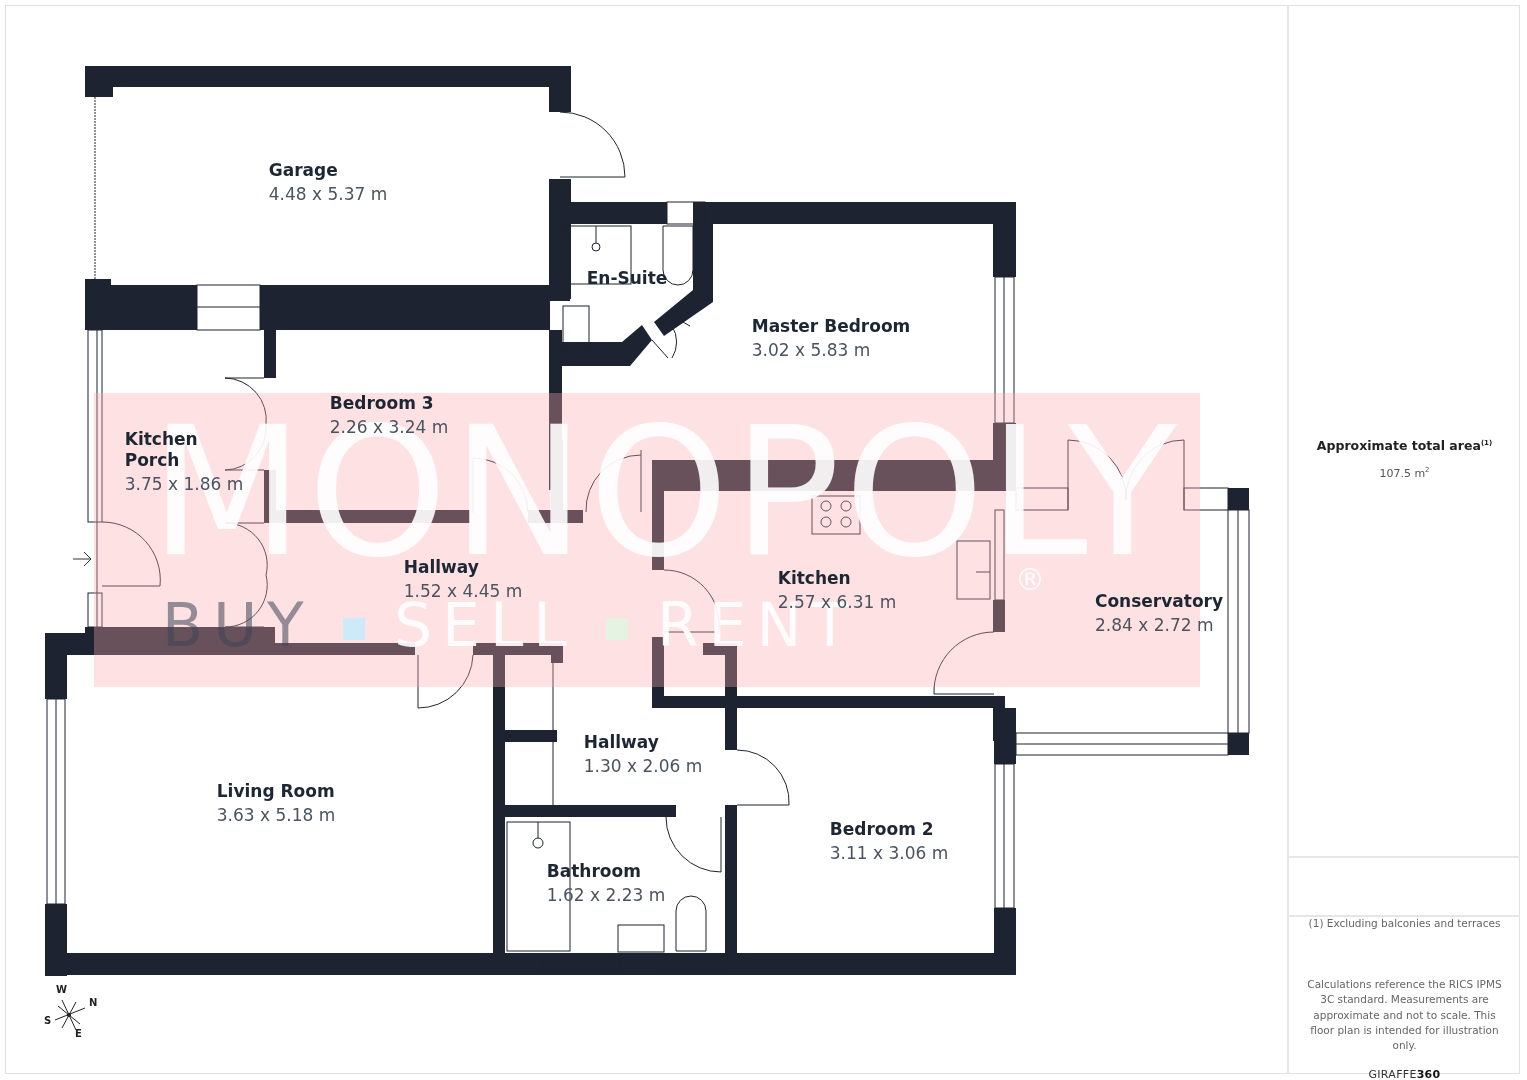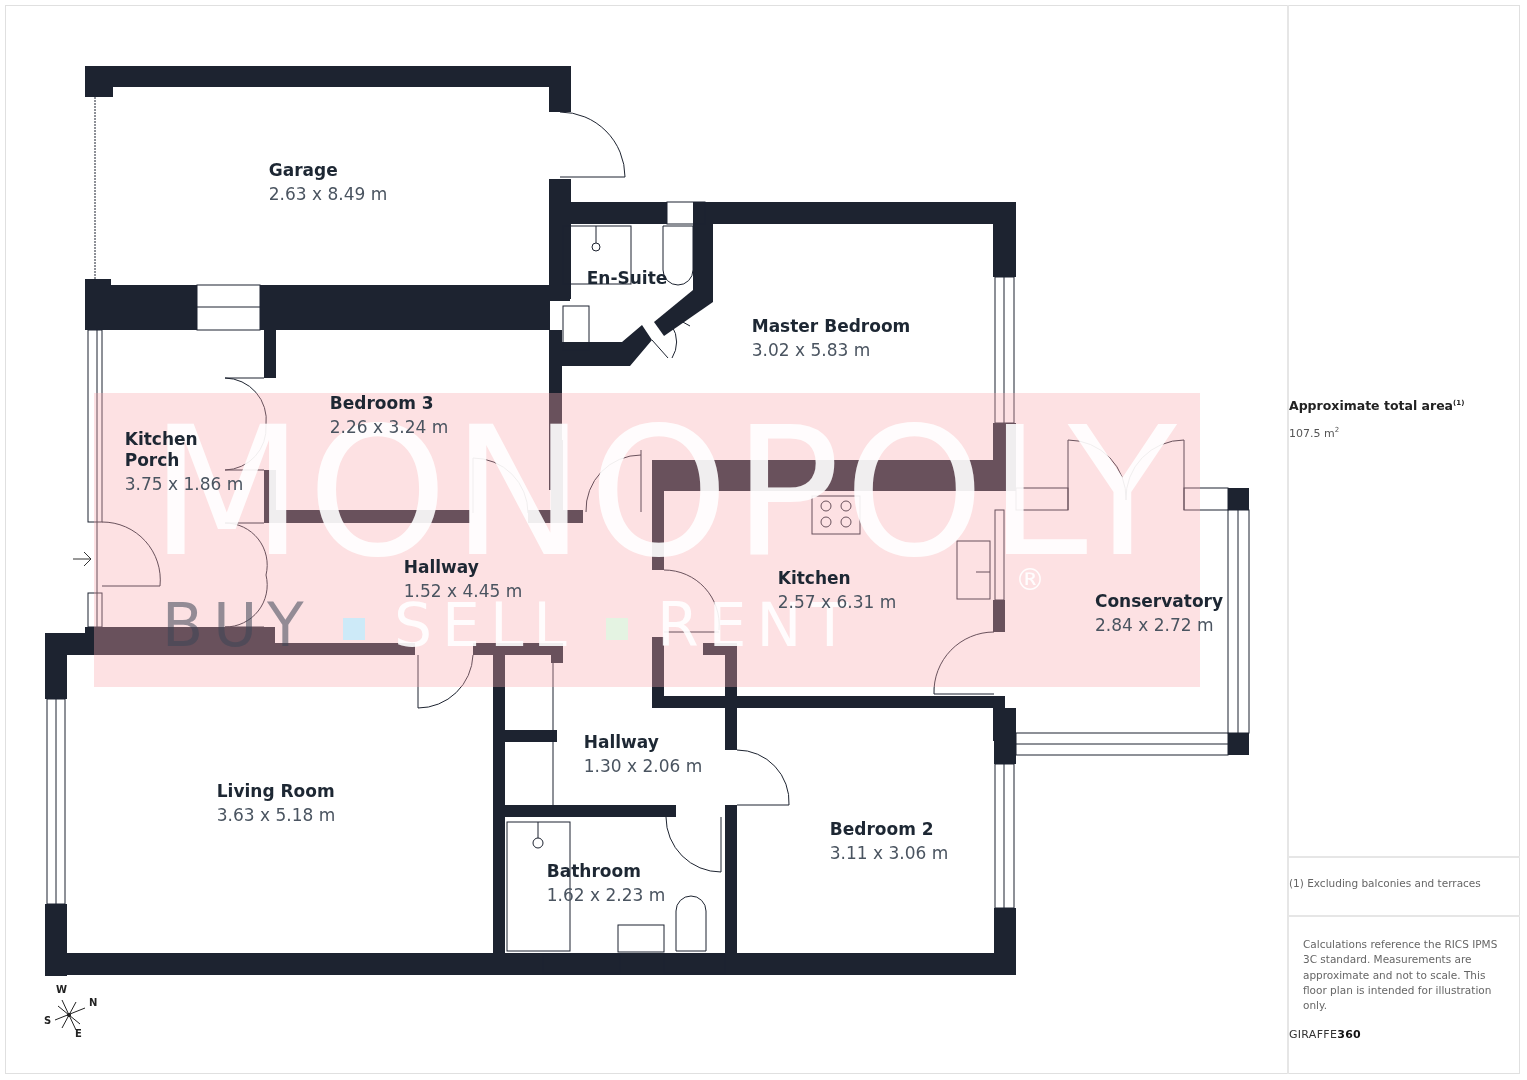--- a/index.html
+++ b/index.html
@@ -5,21 +5,21 @@
   html, body { margin:0; padding:0; background:#ffffff; }
   body { width:1527px; height:1080px; position:relative; overflow:hidden; font-family:"DejaVu Sans", sans-serif; }
   #frame { position:absolute; left:5px; top:5px; width:1515px; height:1069px; border:1.5px solid #e0e0e0; box-sizing:border-box; }
   #divider { position:absolute; left:1287px; top:5px; width:2px; height:1069px; background:#e6e6e6; }
   #hline1 { position:absolute; left:1289px; top:856px; width:231px; height:1.5px; background:#e6e6e6; }
   #hline2 { position:absolute; left:1289px; top:915px; width:231px; height:2px; background:#e6e6e6; }
   svg#plan { position:absolute; left:0; top:0; }
   .room-label { position:absolute; text-align:left; transform:translate(-50%, 0); white-space:nowrap; }
   .room-name { font-weight:bold; font-size:17px; color:#1d2733; line-height:21px; }
   .room-dim { font-size:17px; color:#4a5460; line-height:27px; font-weight:normal; }
-  .side { position:absolute; left:1289px; width:231px; text-align:left; }
+  .side { position:absolute; left:1289px; width:231px; text-align:center;margin-top:40px; }
   .area-title { top:398px; font-size:12.5px; font-weight:bold; color:#222; }
   .area-title sup { font-size:7px; }
   .area-val { top:426px; font-size:11px; color:#555; }
   .area-val sup { font-size:7px; }
   .foot1 { top:877px; font-size:10.5px; color:#666; }
   .foot2 { top:937px; font-size:10.5px; color:#666; line-height:15.3px; padding:0 14px; box-sizing:border-box; }
   .brand { top:1028px; font-size:11px; color:#333; letter-spacing:0.3px; }
   .brand b { color:#111; }
   .compass-letter { position:absolute; font-size:10px; font-weight:bold; color:#222; }
   .wm { position:absolute; left:94px; top:393px; width:1106px; height:294px; background:rgba(250,170,175,0.35); pointer-events:none; }
@@ -216,21 +216,21 @@
   <span>BUY</span>
   <span style="display:inline-block;width:22px;height:22px;background:rgba(200,235,250,0.9);vertical-align:middle;"></span>
   <span style="color:rgba(255,255,255,0.9)">SELL</span>
   <span style="display:inline-block;width:22px;height:22px;background:rgba(225,245,225,0.9);vertical-align:middle;"></span>
   <span style="color:rgba(255,255,255,0.9)">RENT</span>
 </div>
 <div class="wm-reg">®</div>
 
 <div class="room-label" style="left:328px;top:160px">
   <div class="room-name">Garage</div>
-  <div class="room-dim">2.63 x 8.49 m</div>
+  <div class="room-dim">4.48 x 5.37 m</div>
 </div>
 <div class="room-label" style="left:627px;top:268px">
   <div class="room-name">En-Suite</div>
 </div>
 <div class="room-label" style="left:831px;top:316px">
   <div class="room-name">Master Bedroom</div>
   <div class="room-dim">3.02 x 5.83 m</div>
 </div>
 <div class="room-label" style="left:389px;top:393px">
   <div class="room-name">Bedroom 3</div>

